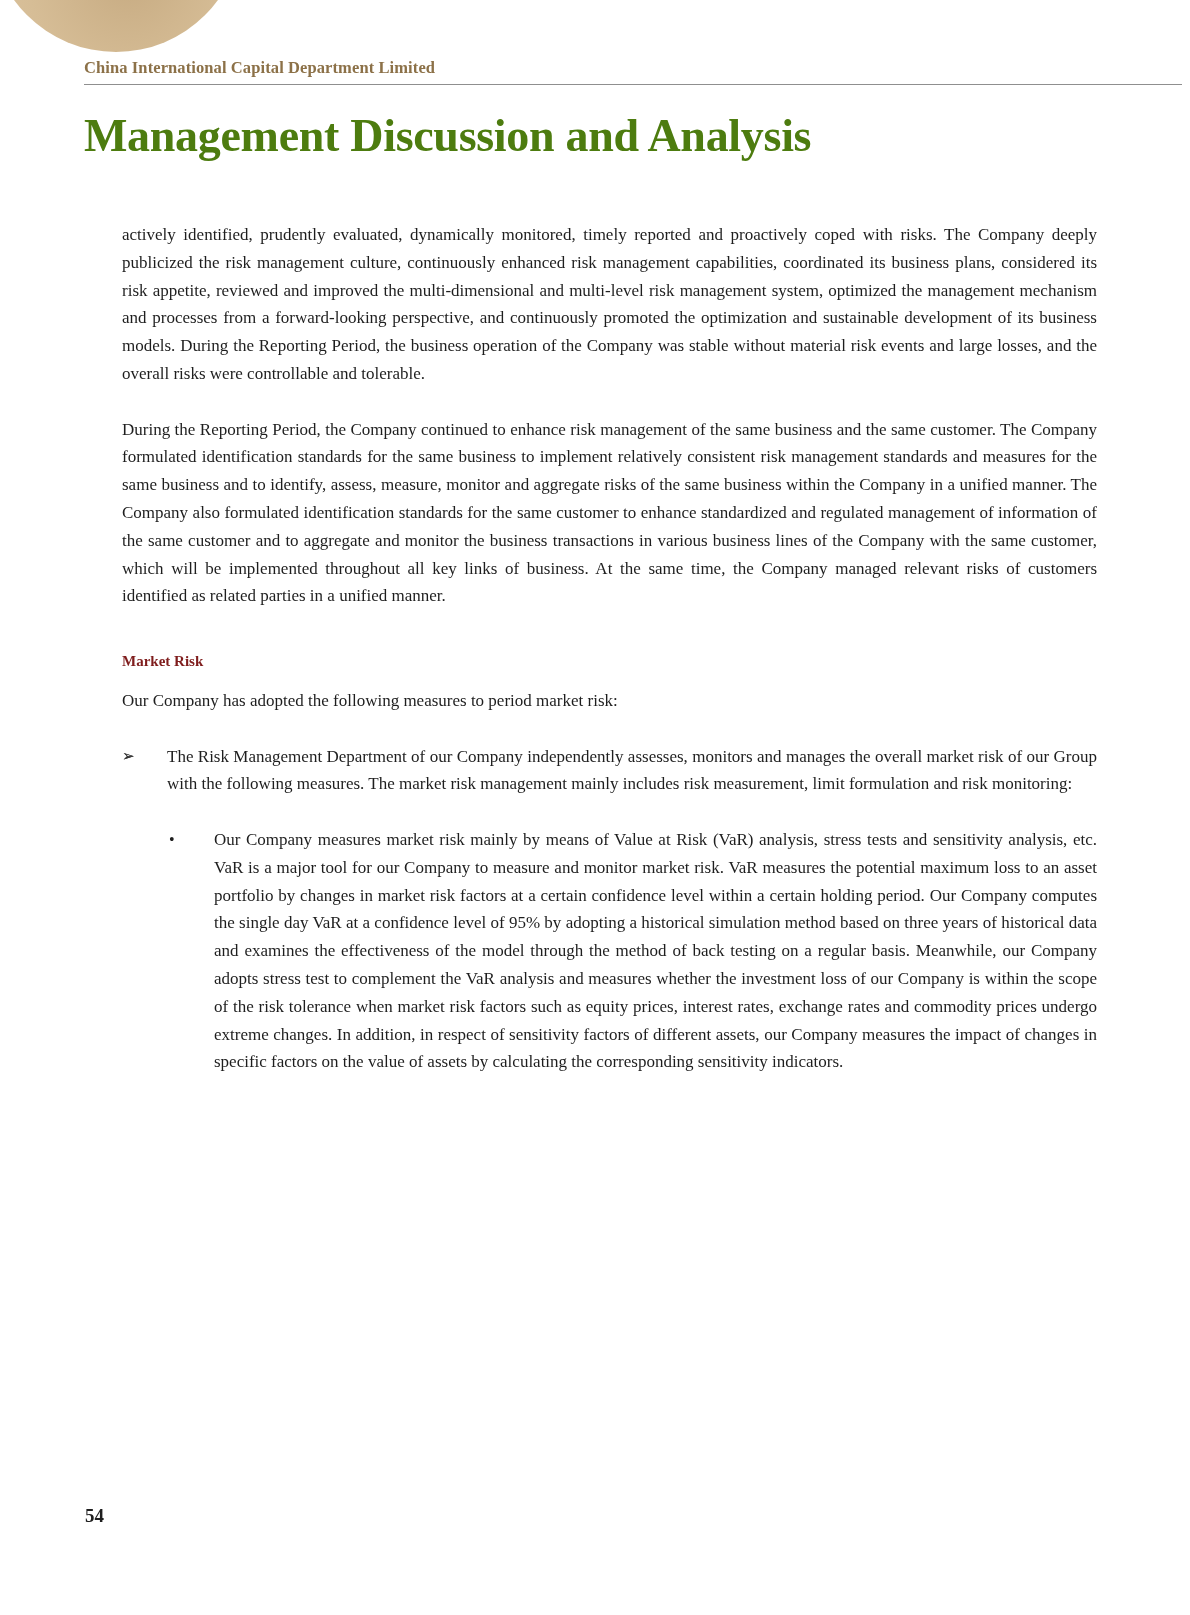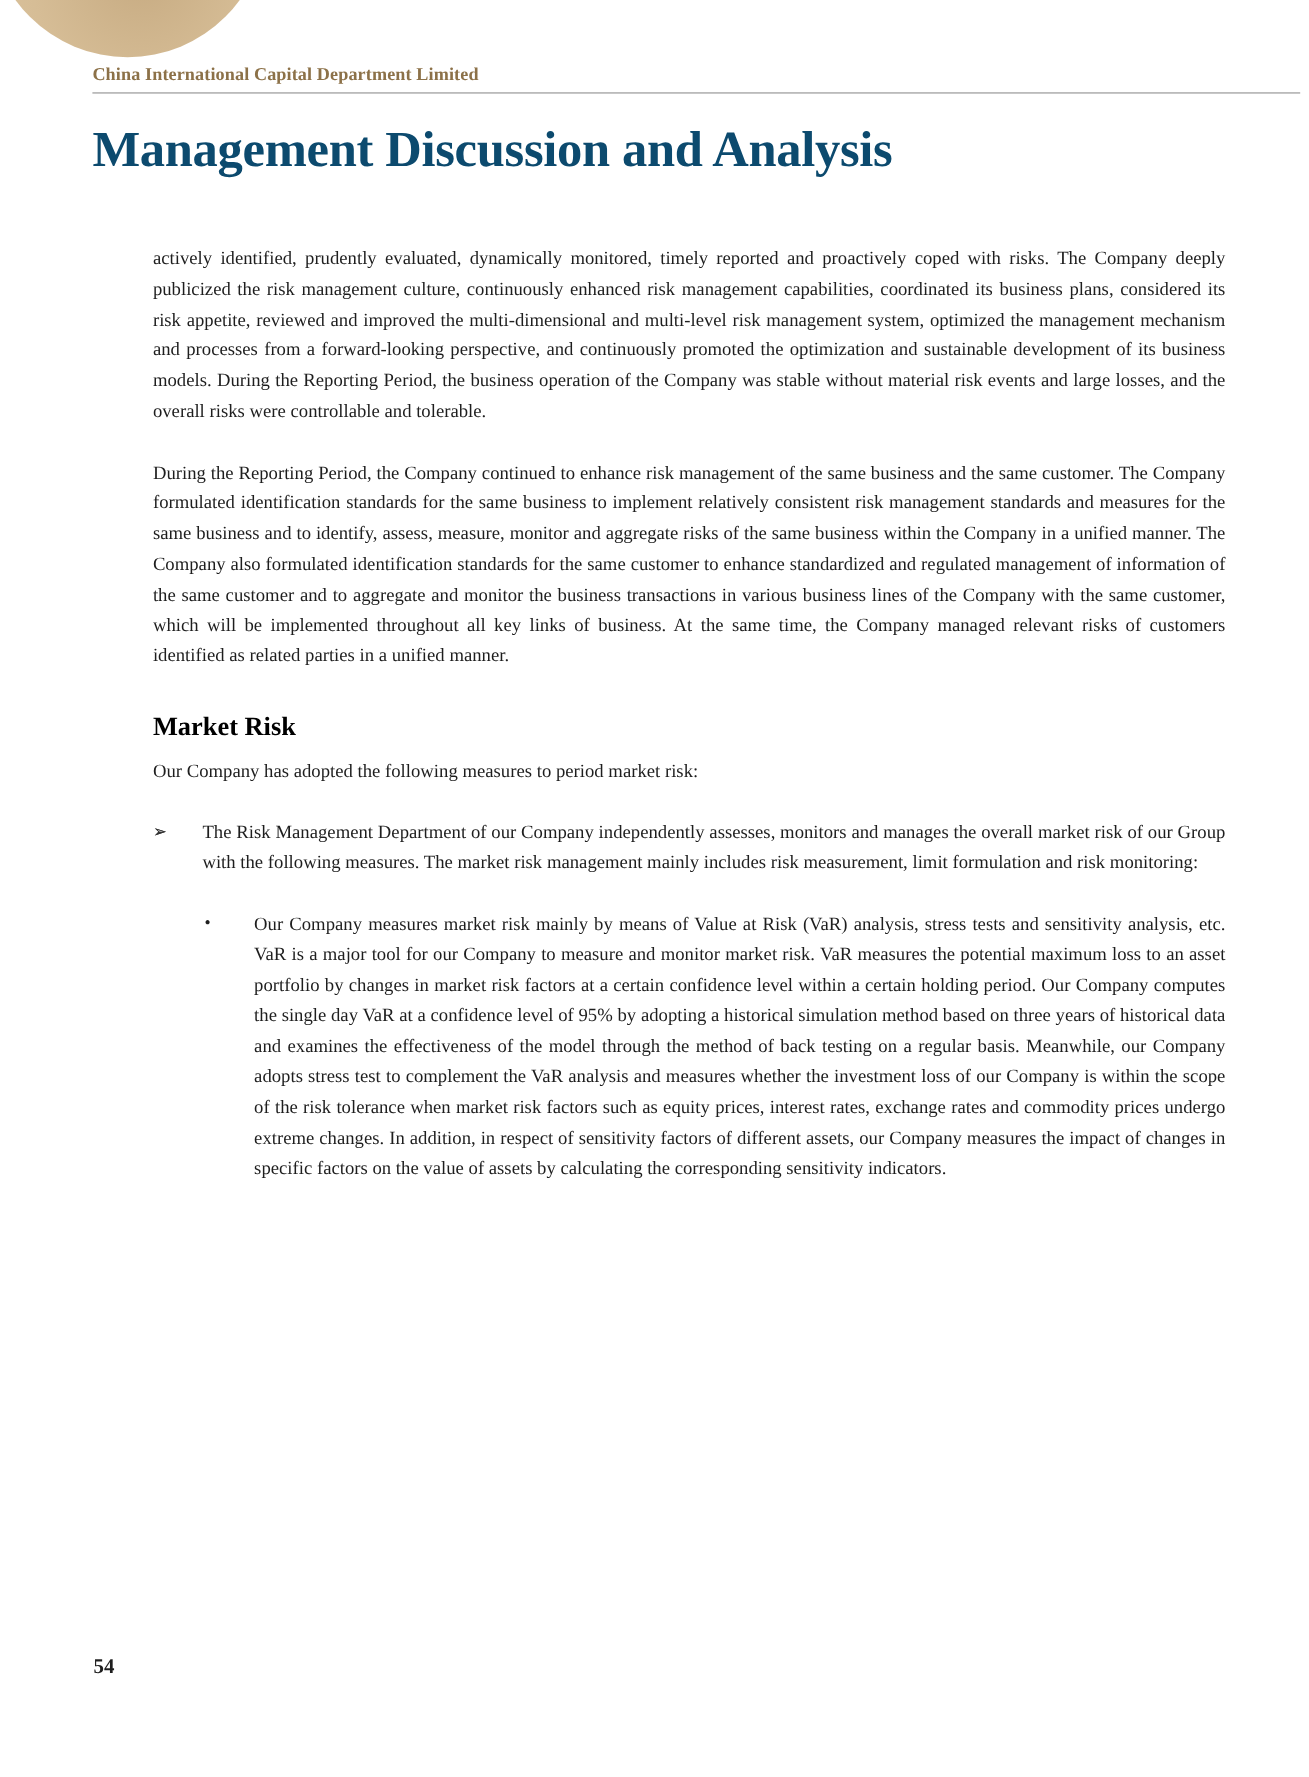--- a/index.html
+++ b/index.html
@@ -17,31 +17,31 @@
       position: absolute; left: 84px; top: 58px;
       font-size: 16.5px; font-weight: bold; color: #8c7148;
       letter-spacing: 0.1px;
     }
     .header-rule {
       position: absolute; left: 84px; top: 84px; width: 1098px; height: 0;
       border-top: 1.5px solid #8f8f8f;
     }
     .page-title {
       position: absolute; left: 84px; top: 108px; margin: 0;
-      font-size: 46px; font-weight: bold; color: #0c4a6e;
+      font-size: 46px; font-weight: bold; color: #4d7c0f;
       letter-spacing: -0.3px; line-height: 56px;
     }
     .content {
-      position: absolute; left: 139px; top: 221px; width: 975px;
+      position: absolute; left: 122px; top: 221px; width: 975px;
       font-size: 17px; line-height: 27.8px;
     }
     .para { margin: 0 0 27.8px 0; text-align: justify; }
     .section-heading {
-      margin: 0 0 12px 0; font-size: 24px; font-weight: bold;
-      line-height: 28px; color: #000000; padding-top: 9px;
+      margin: 0 0 12px 0; font-size: 15px; font-weight: bold;
+      line-height: 28px; color: #7f1d1d; padding-top: 9px;
     }
     .arrow-item { position: relative; padding-left: 45px; margin: 0 0 27.8px 0; text-align: justify; }
     .arrow-item .marker {
       position: absolute; left: 0; top: 0; font-size: 15px; color: #333;
       font-family: "DejaVu Sans", sans-serif;
     }
     .dot-item { position: relative; padding-left: 92px; margin: 0; text-align: justify; }
     .dot-item .marker {
       position: absolute; left: 47px; top: 0; font-size: 16px;
     }

